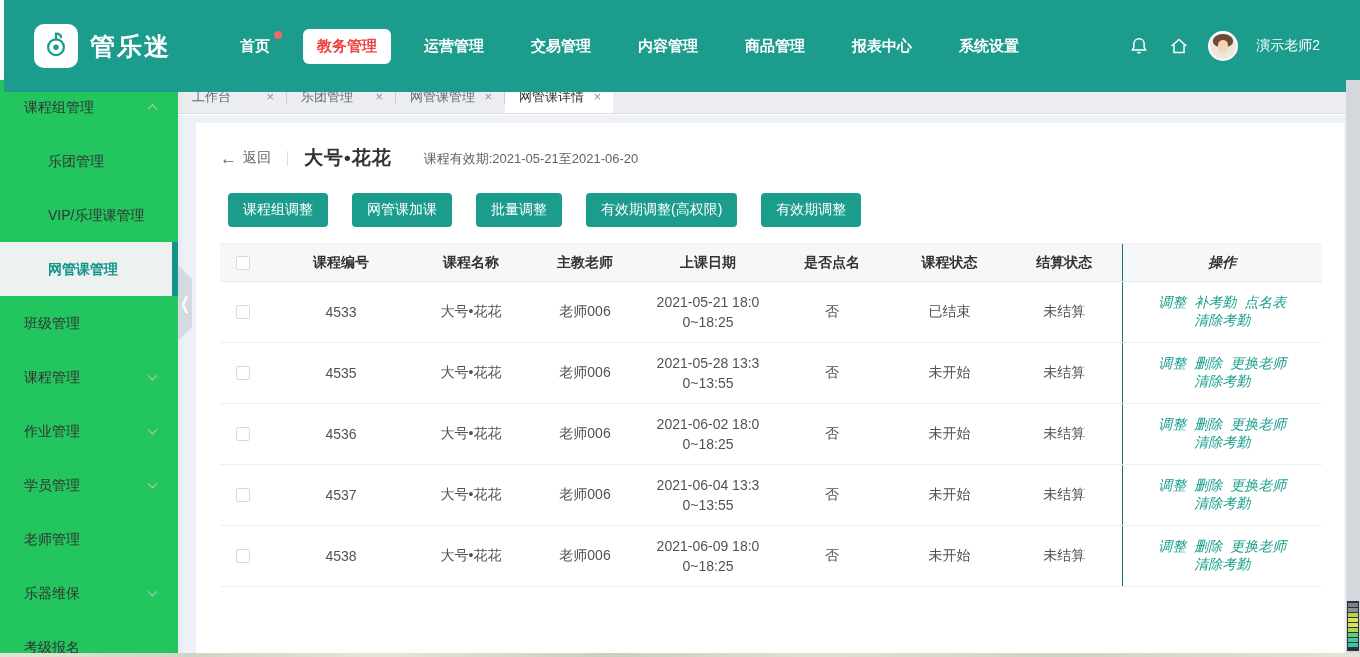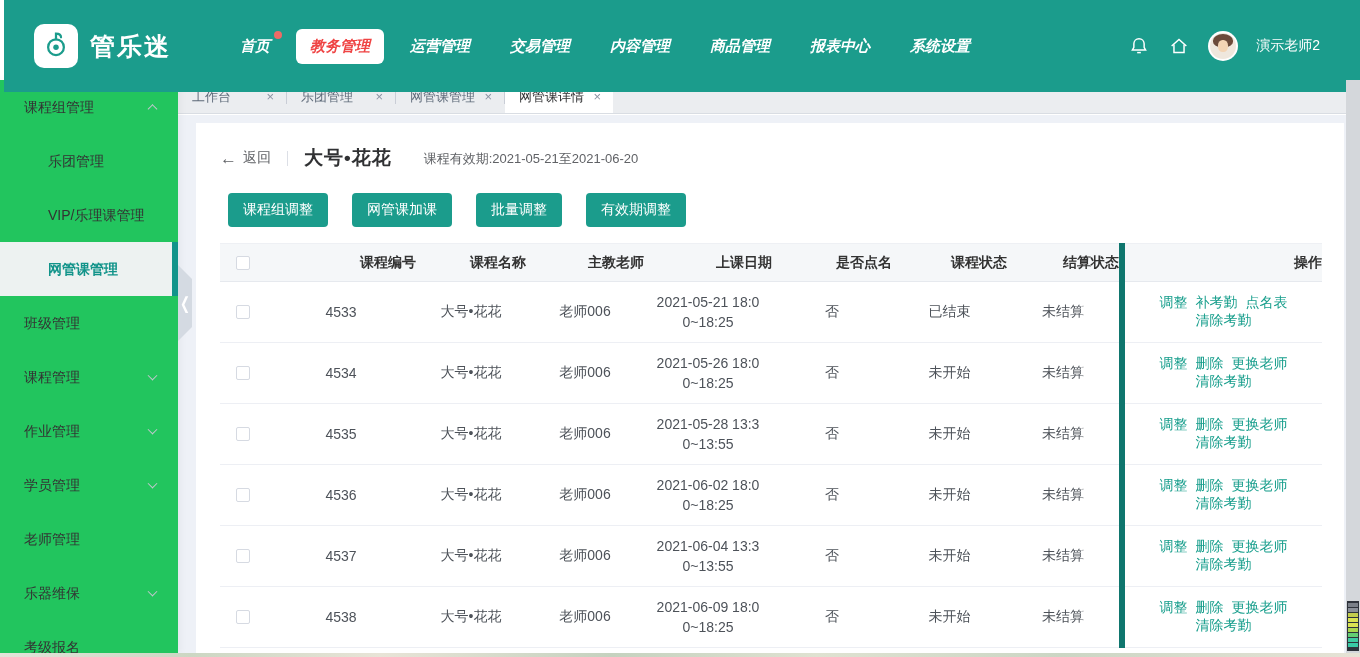--- a/index.html
+++ b/index.html
@@ -5,21 +5,21 @@
   * { margin:0; padding:0; box-sizing:border-box; }
   html,body { width:1360px; height:657px; overflow:hidden; background:#fff;
     font-family:"Liberation Sans","DejaVu Sans",sans-serif; }
 
   
   .navbar { position:absolute; left:4px; top:0; width:1360px; height:92px;
     background:#1b9c8c; display:flex; align-items:center; z-index:30; }
   .logo-box { width:44px; height:44px; background:#fff; border-radius:10px;
     margin-left:30px; display:flex; align-items:center; justify-content:center; flex:0 0 auto; }
   .brand { color:#fff; font-size:25px; font-weight:bold; margin-left:12px; letter-spacing:2px; }
-  .nav-menu { display:flex; align-items:center; margin-left:55px; gap:12px;font-style:italic; }
+  .nav-menu { display:flex; align-items:center; margin-left:55px; gap:19px; }
   .nav-item { position:relative; color:#fff; font-size:15px; font-weight:600;
     padding:8px 14px; cursor:pointer; white-space:nowrap; }
   .nav-item.active { background:#fff; color:#ef4444; border-radius:6px; }
   .red-dot { position:absolute; top:2px; right:2px; width:8px; height:8px;
     border-radius:50%; background:#ee6b66; }
   .nav-right { margin-left:auto; margin-right:44px; display:flex; align-items:center; gap:18px; }
   .nav-icon { width:22px; height:22px; display:block; cursor:pointer; }
   .avatar { width:30px; height:30px; border-radius:50%; background:#efe7dd;
     border:2px solid rgba(255,255,255,.95); position:relative; overflow:hidden; }
   .avatar::before { content:""; position:absolute; left:3px; top:1px; width:20px; height:13px;
@@ -66,24 +66,24 @@
   .vdivider { width:1px; height:15px; background:#dcdfe6; margin:0 16px; }
   .page-title { font-size:19px; font-weight:bold; color:#303133; letter-spacing:1px; }
   .validity { font-size:13px; color:#606266; margin-left:32px; margin-top:2px; }
 
   .btn-row { display:flex; gap:16px; margin-top:22px; }
   .t-btn { background:#1b9c8c; color:#fff; border:none; border-radius:4px;
     font-size:14px; padding:8px 15px; cursor:pointer; font-family:inherit; white-space:nowrap;margin-left:8px; }
 
   table.grid { margin-top:16px; width:1102px; border-collapse:collapse; table-layout:fixed; }
   .grid th { height:38px; background:#f5f7f9; font-size:14px; font-weight:bold; color:#333;
-    border-top:1px solid #eef0f4; border-bottom:1px solid #e6e9ee; text-align:right; }
+    border-top:1px solid #eef0f4; border-bottom:1px solid #e6e9ee; text-align:center; }
   .grid td { height:61px; font-size:14px; color:#4d5259; text-align:center;
     border-bottom:1px solid #edeff4; background:#fff; }
-  .grid td.op, .grid th.op { border-left:6px solid #0f766e; }
+  .grid td.op, .grid th.op { border-left:1px solid #0f766e;font-style:italic; }
   .dt-wrap { width:106px; margin:0 auto; word-break:break-all; line-height:1.45; }
   .checkbox { width:14px; height:14px; border:1px solid #d6dae2; border-radius:2px;
     background:#fff; margin:0 auto; cursor:pointer; }
   .action-link { color:#179e8c; margin:0 4px; cursor:pointer; white-space:nowrap; }
 
   
   .scrollbar { position:absolute; right:0; top:80px; width:14px; bottom:0; background:#d4d7db; z-index:40; }
   .perf-widget { position:absolute; right:1px; bottom:6px; width:12px; height:50px;
     background:#2e323b; display:flex; flex-direction:column; gap:1px; padding:2px 1px; z-index:50; }
   .perf-widget div { height:4px; width:100%; }
@@ -180,20 +180,21 @@
       </span>
       <span class="vdivider"></span>
       <span class="page-title">大号•花花</span>
       <span class="validity">课程有效期:2021-05-21至2021-06-20</span>
     </div>
 
     <div class="btn-row" id="btn-row">
         <button class="t-btn">课程组调整</button>
         <button class="t-btn">网管课加课</button>
         <button class="t-btn">批量调整</button>
+        <button class="t-btn">有效期调整(高权限)</button>
         <button class="t-btn">有效期调整</button>
       </div>
 
     <table class="grid">
       <colgroup>
         <col style="width:46px">
           <col style="width:150px">
           <col style="width:110px">
         <col style="width:118px">
           <col style="width:128px">
@@ -230,35 +231,20 @@
             </td>
             <td>否</td>
             <td>已结束</td>
             <td>未结算</td>
             <td class="op"><span class="action-link">调整</span><span class="action-link">补考勤</span><span class="action-link">点名表</span><span class="action-link">清除考勤</span></td>
           </tr>
           <tr>
             <td>
               <div class="checkbox"></div>
             </td>
-            <td>4534</td>
-            <td>大号•花花</td>
-            <td>老师006</td>
-            <td>
-              <div class="dt-wrap">2021-05-26 18:00~18:25</div>
-            </td>
-            <td>否</td>
-            <td>未开始</td>
-            <td>未结算</td>
-            <td class="op"><span class="action-link">调整</span><span class="action-link">删除</span><span class="action-link">更换老师</span><span class="action-link">清除考勤</span></td>
-          </tr>
-          <tr>
-            <td>
-              <div class="checkbox"></div>
-            </td>
             <td>4535</td>
             <td>大号•花花</td>
             <td>老师006</td>
             <td>
               <div class="dt-wrap">2021-05-28 13:30~13:55</div>
             </td>
             <td>否</td>
             <td>未开始</td>
             <td>未结算</td>
             <td class="op"><span class="action-link">调整</span><span class="action-link">删除</span><span class="action-link">更换老师</span><span class="action-link">清除考勤</span></td>

